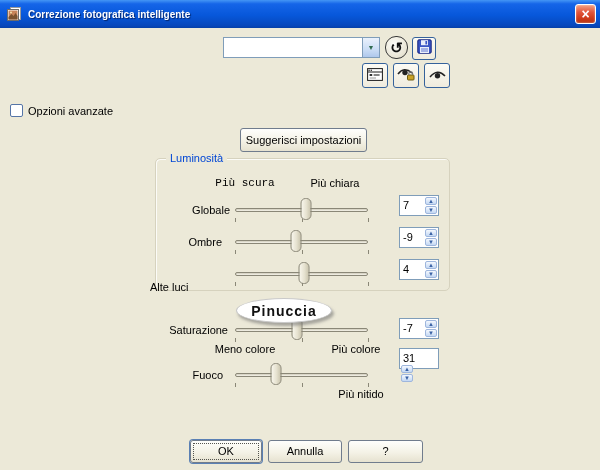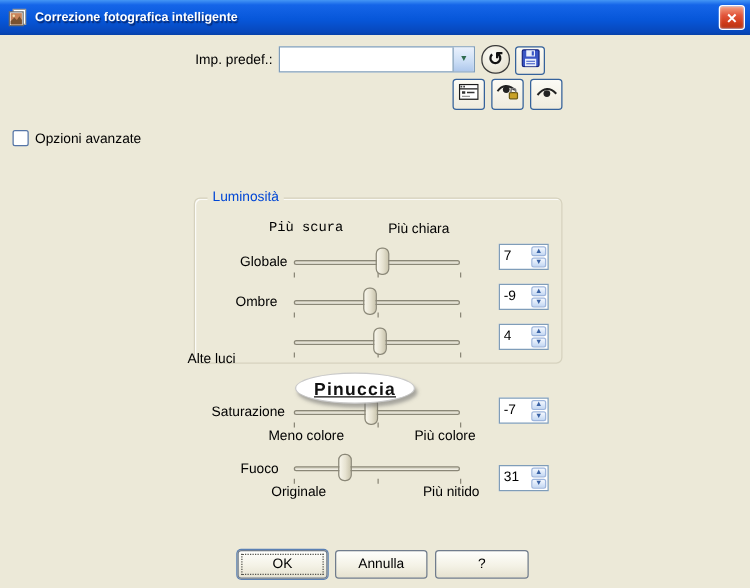--- a/index.html
+++ b/index.html
@@ -108,21 +108,21 @@
     background:linear-gradient(180deg,#F4F8FE 0%, #C4D8F3 100%);
     color:#3A62A5; font-size:6px; line-height:6px; text-align:center;
   }
 
   
   .watermark {
     position:absolute; left:236px; top:298px; width:96px; height:25px;
     background:#fff; border:1px solid #C9C9C9; border-radius:50%;
     box-shadow:2px 3px 3px rgba(110,110,110,.55);
     display:flex; align-items:center; justify-content:center;
-    font-size:14px; font-weight:bold; color:#111; letter-spacing:1px; z-index:5;text-decoration:underline;
+    font-size:14px; font-weight:bold; color:#111; letter-spacing:1px; z-index:5;
   }
 
   
   .footer-btn { height:23px; top:440px; line-height:21px; }
   .ok-focus {
     box-shadow:0 0 0 1px #5A80B4;
     outline:1px dotted #55554F; outline-offset:-4px;
   }
 </style>
 </head>
@@ -137,21 +137,20 @@
         <rect x="1.5" y="3.5" width="11" height="11" fill="#fff" stroke="#6b6b6b"></rect>
         <rect x="2.5" y="4.5" width="9" height="9" fill="#C8845A"></rect>
         <path d="M2.5 11 L5.5 8 L7.5 10 L9.5 7 L11.5 10 V13.5 H2.5 Z" fill="#7A5230"></path>
         <circle cx="5" cy="6.5" r="1" fill="#F2E3B0"></circle>
       </svg>
     </span>
     <span class="win-title">Correzione fotografica intelligente</span>
     <div class="close-btn">×</div>
   </div>
 
-  <div class="lbl" style="left:120px;top:42px;width:98px;text-align:right;">Imp. predef.:</div>
   <div class="combo">
     <div class="combo-value"></div>
     <div class="combo-arrow">▼</div>
   </div>
   <div class="round-tool" style="left:385px;top:36px;">
     <span>↺</span>
   </div>
   <div class="tool-btn" style="left:412px;top:37px;width:24px;height:23px;">
     <span>
       <svg width="15" height="15" viewBox="0 0 15 15">
@@ -193,20 +192,21 @@
       <svg width="17" height="11" viewBox="0 0 17 11">
         <path d="M1 7 Q8.5 -2 16 6" fill="none" stroke="#222" stroke-width="1.6"></path>
         <circle cx="8.5" cy="5.8" r="2.7" fill="#222"></circle>
       </svg>
     </span>
   </div>
 
   <div class="checkbox"></div>
   <div class="lbl" style="left:28px;top:105px;">Opzioni avanzate</div>
 
+  <div class="btn" style="left:240px;top:128px;width:127px;height:24px;line-height:22px;">Suggerisci impostazioni</div>
 
   <div class="groupbox"></div>
   <div class="group-title">Luminosità</div>
 
   <div class="lbl" style="left:214px;top:177px;width:62px;text-align:center;font-family:Liberation Mono, monospace;">Più scura</div>
   <div class="lbl" style="left:303px;top:177px;width:64px;text-align:center;">Più chiara</div>
 
   <div class="lbl" style="left:158px;top:204px;width:72px;text-align:right;">Globale</div>
   <div class="slider" style="left:235px;top:196px;">
     <div class="track"></div>
@@ -276,27 +276,26 @@
   <div class="lbl" style="left:310px;top:343px;width:92px;text-align:center;">Più colore</div>
 
   <div class="lbl" style="left:150px;top:369px;width:73px;text-align:right;">Fuoco</div>
   <div class="slider" style="left:235px;top:361px;">
     <div class="track"></div>
     <div class="tick t0"></div>
     <div class="tick t50"></div>
     <div class="tick t100"></div>
     <div class="thumb" style="left: 31%;"></div>
   </div>
-  <div class="spin" style="left:399px;top:372px;">
+  <div class="spin" style="left:399px;top:348px;flex-direction:column;">
     <div class="spin-val">31</div>
     <div class="spin-btns">
       <div class="spin-btn">▲</div>
       <div class="spin-btn">▼</div>
     </div>
   </div>
-  <div class="lbl" style="left:192px;top:388px;width:94px;text-align:center;">Originale</div>
   <div class="lbl" style="left:314px;top:388px;width:94px;text-align:center;">Più nitido</div>
 
   <div class="btn footer-btn ok-focus" style="left:190px;width:72px;">OK</div>
   <div class="btn footer-btn" style="left:268px;width:74px;">Annulla</div>
   <div class="btn footer-btn" style="left:348px;width:75px;">?</div>
 
 </div>
 
 </body></html>

